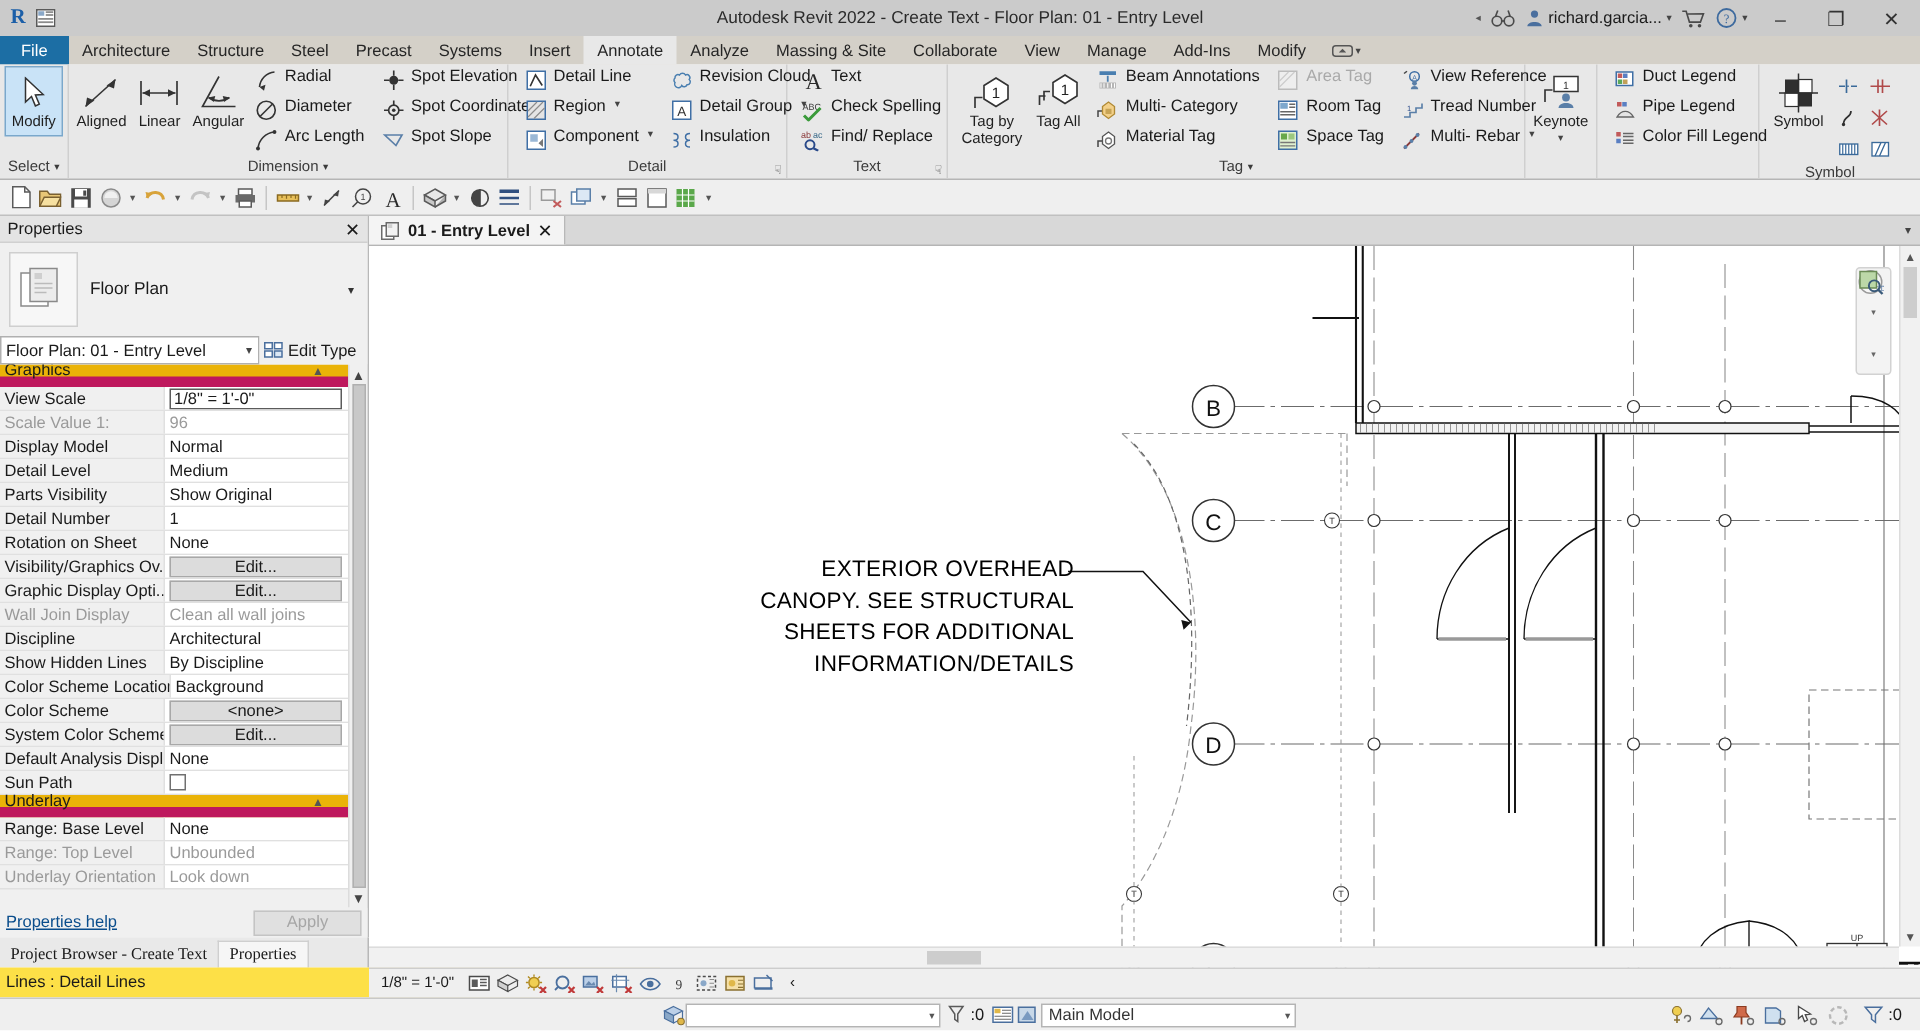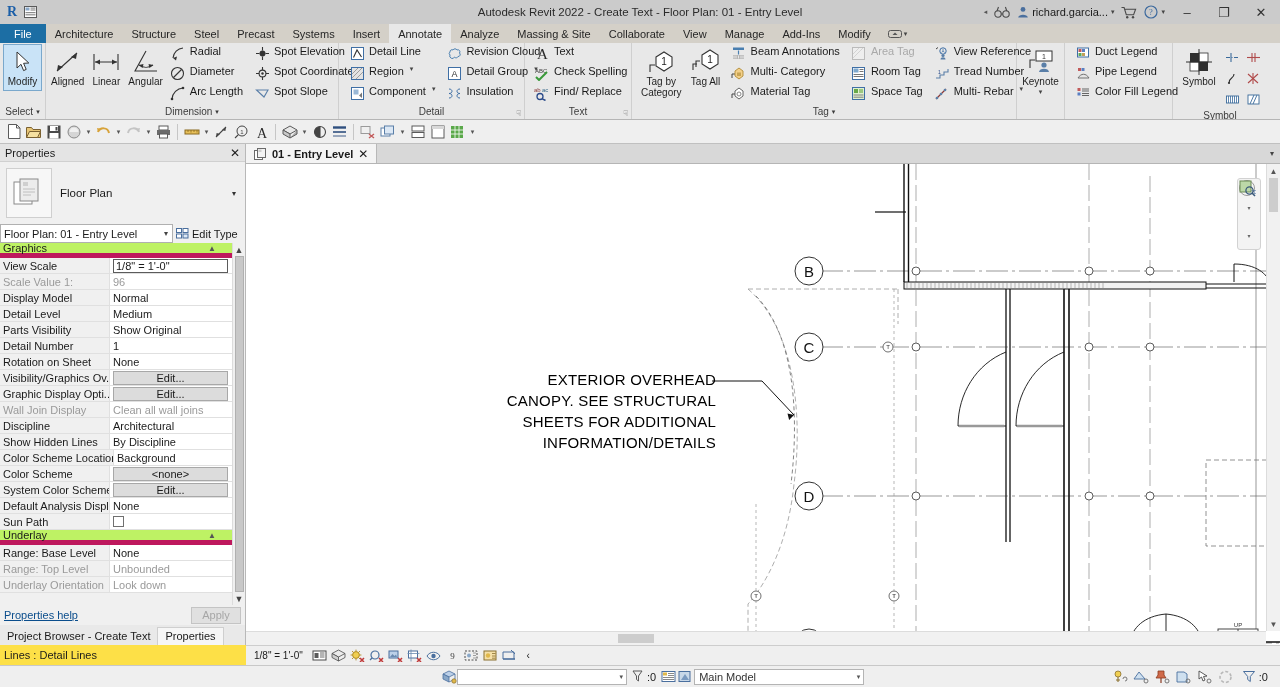--- a/index.html
+++ b/index.html
@@ -91,34 +91,34 @@
   .props-sel { display: flex; align-items: stretch; height: 19px; gap: 0; }
   .props-sel .combo { flex: 1; border: 1px solid #b0b0b0; background: #fff; display: flex; align-items: center; padding-left: 3px; font-size: 11px; justify-content: space-between; }
   .props-sel .combo .cc { font-size: 8px; padding-right: 4px; color: #444; }
   .props-sel .edittype { width: 72px; display: flex; align-items: center; gap: 3px; padding-left: 3px; font-size: 11px; background: #f0f0f0; }
   .grid-wrap { flex: 1; overflow: hidden; position: relative; display: flex; }
   .grid { flex: 1; display: flex; flex-direction: column; }
   .grow { display: flex; height: 16px; border-bottom: 1px solid #e0e0e0; align-items: stretch; font-size: 11px; }
   .gname { width: 110px; padding-left: 3px; display: flex; align-items: center; background: #f0f0f0; border-right: 1px solid #e0e0e0; overflow: hidden; white-space: nowrap; }
   .gval { flex: 1; padding-left: 3px; display: flex; align-items: center; background: #fff; overflow: hidden; white-space: nowrap; }
   .grow.dim .gname, .grow.dim .gval { color: #9a9a9a; }
-  .ghdr { background: #bef264; height: 15px; display: flex; align-items: center; padding-left: 3px; font-size: 11px; justify-content: space-between; border-bottom: 5px solid #be185d; }
+  .ghdr { background: #eab308; height: 15px; display: flex; align-items: center; padding-left: 3px; font-size: 11px; justify-content: space-between; border-bottom: 7px solid #be185d; }
   .ghdr .caret { font-size: 8px; padding-right: 16px; color: #555; }
   .gval .inputbox { border: 1px solid #5b5b5b; background: #fff; height: 14px; line-height: 13px; width: calc(100% - 4px); padding-left: 2px; }
   .gval .btnbox { border: 1px solid #a8a8a8; background: #dcdcdc; height: 14px; line-height: 13px; width: calc(100% - 4px); text-align: center; }
   .gval .chk { width: 11px; height: 11px; border: 1px solid #707070; background: #fff; }
   .pscroll { width: 13px; background: #f0f0f0; border-left: 1px solid #dcdcdc; display: flex; flex-direction: column; align-items: center; justify-content: space-between; }
   .pscroll .arw { font-size: 9px; color: #444; height: 13px; display:flex;align-items:center;justify-content:center;width:100%; }
   .pscroll .thumb { width: 9px; background: #c8c8c8; border: 1px solid #b0b0b0; }
   .props-ft { height: 20px; display: flex; align-items: center; justify-content: space-between; padding: 0 4px; background: #f0f0f0; }
   .props-help { color: #0a4d8c; text-decoration: underline; font-size: 11px; }
-  .apply-btn { width: 50px; height: 17px; background: #e0e0e0; border: 1px solid #c4c4c4; color: #a6a6a6; font-size: 11px; display: flex; align-items: center; justify-content: center; }
+  .apply-btn { width: 72px; height: 17px; background: #e0e0e0; border: 1px solid #c4c4c4; color: #a6a6a6; font-size: 11px; display: flex; align-items: center; justify-content: center; }
 
   
-  .palette-tabs { position: absolute; left: 0; bottom: 42px; width: 246px; height: 20px; background: #e9e9e9; border-right: 1px solid #b8b8b8; display: flex; align-items: flex-end; font-size: 11px; }
+  .palette-tabs { position: absolute; left: 0; bottom: 42px; width: 246px; height: 20px; background: #e9e9e9; border-right: 1px solid #b8b8b8; display: flex; align-items: flex-end; font-size: 11px; font-family: Liberation Serif, serif; }
   .ptab { padding: 2px 7px 3px 7px; }
   .ptab.active { background: #f6f6f6; border: 1px solid #cfcfcf; border-bottom: none; }
   .statusline { position: absolute; left: 0; bottom: 22px; width: 440px; height: 20px; display: flex; align-items: center; padding-left: 4px; font-size: 11px; background: #fde047; }
 
   
   .viewtabs {
     position: absolute; top: 144px; left: 246px; right: 0; height: 20px;
     background: #d8d8d8; display: flex; align-items: stretch; border-bottom: 1px solid #b5b5b5;
   }
   .vtab { display: flex; align-items: center; gap: 5px; padding: 0 8px; background: #f4f4f4; font-size: 11px; font-weight: bold; border-right: 1px solid #b8b8b8; }

